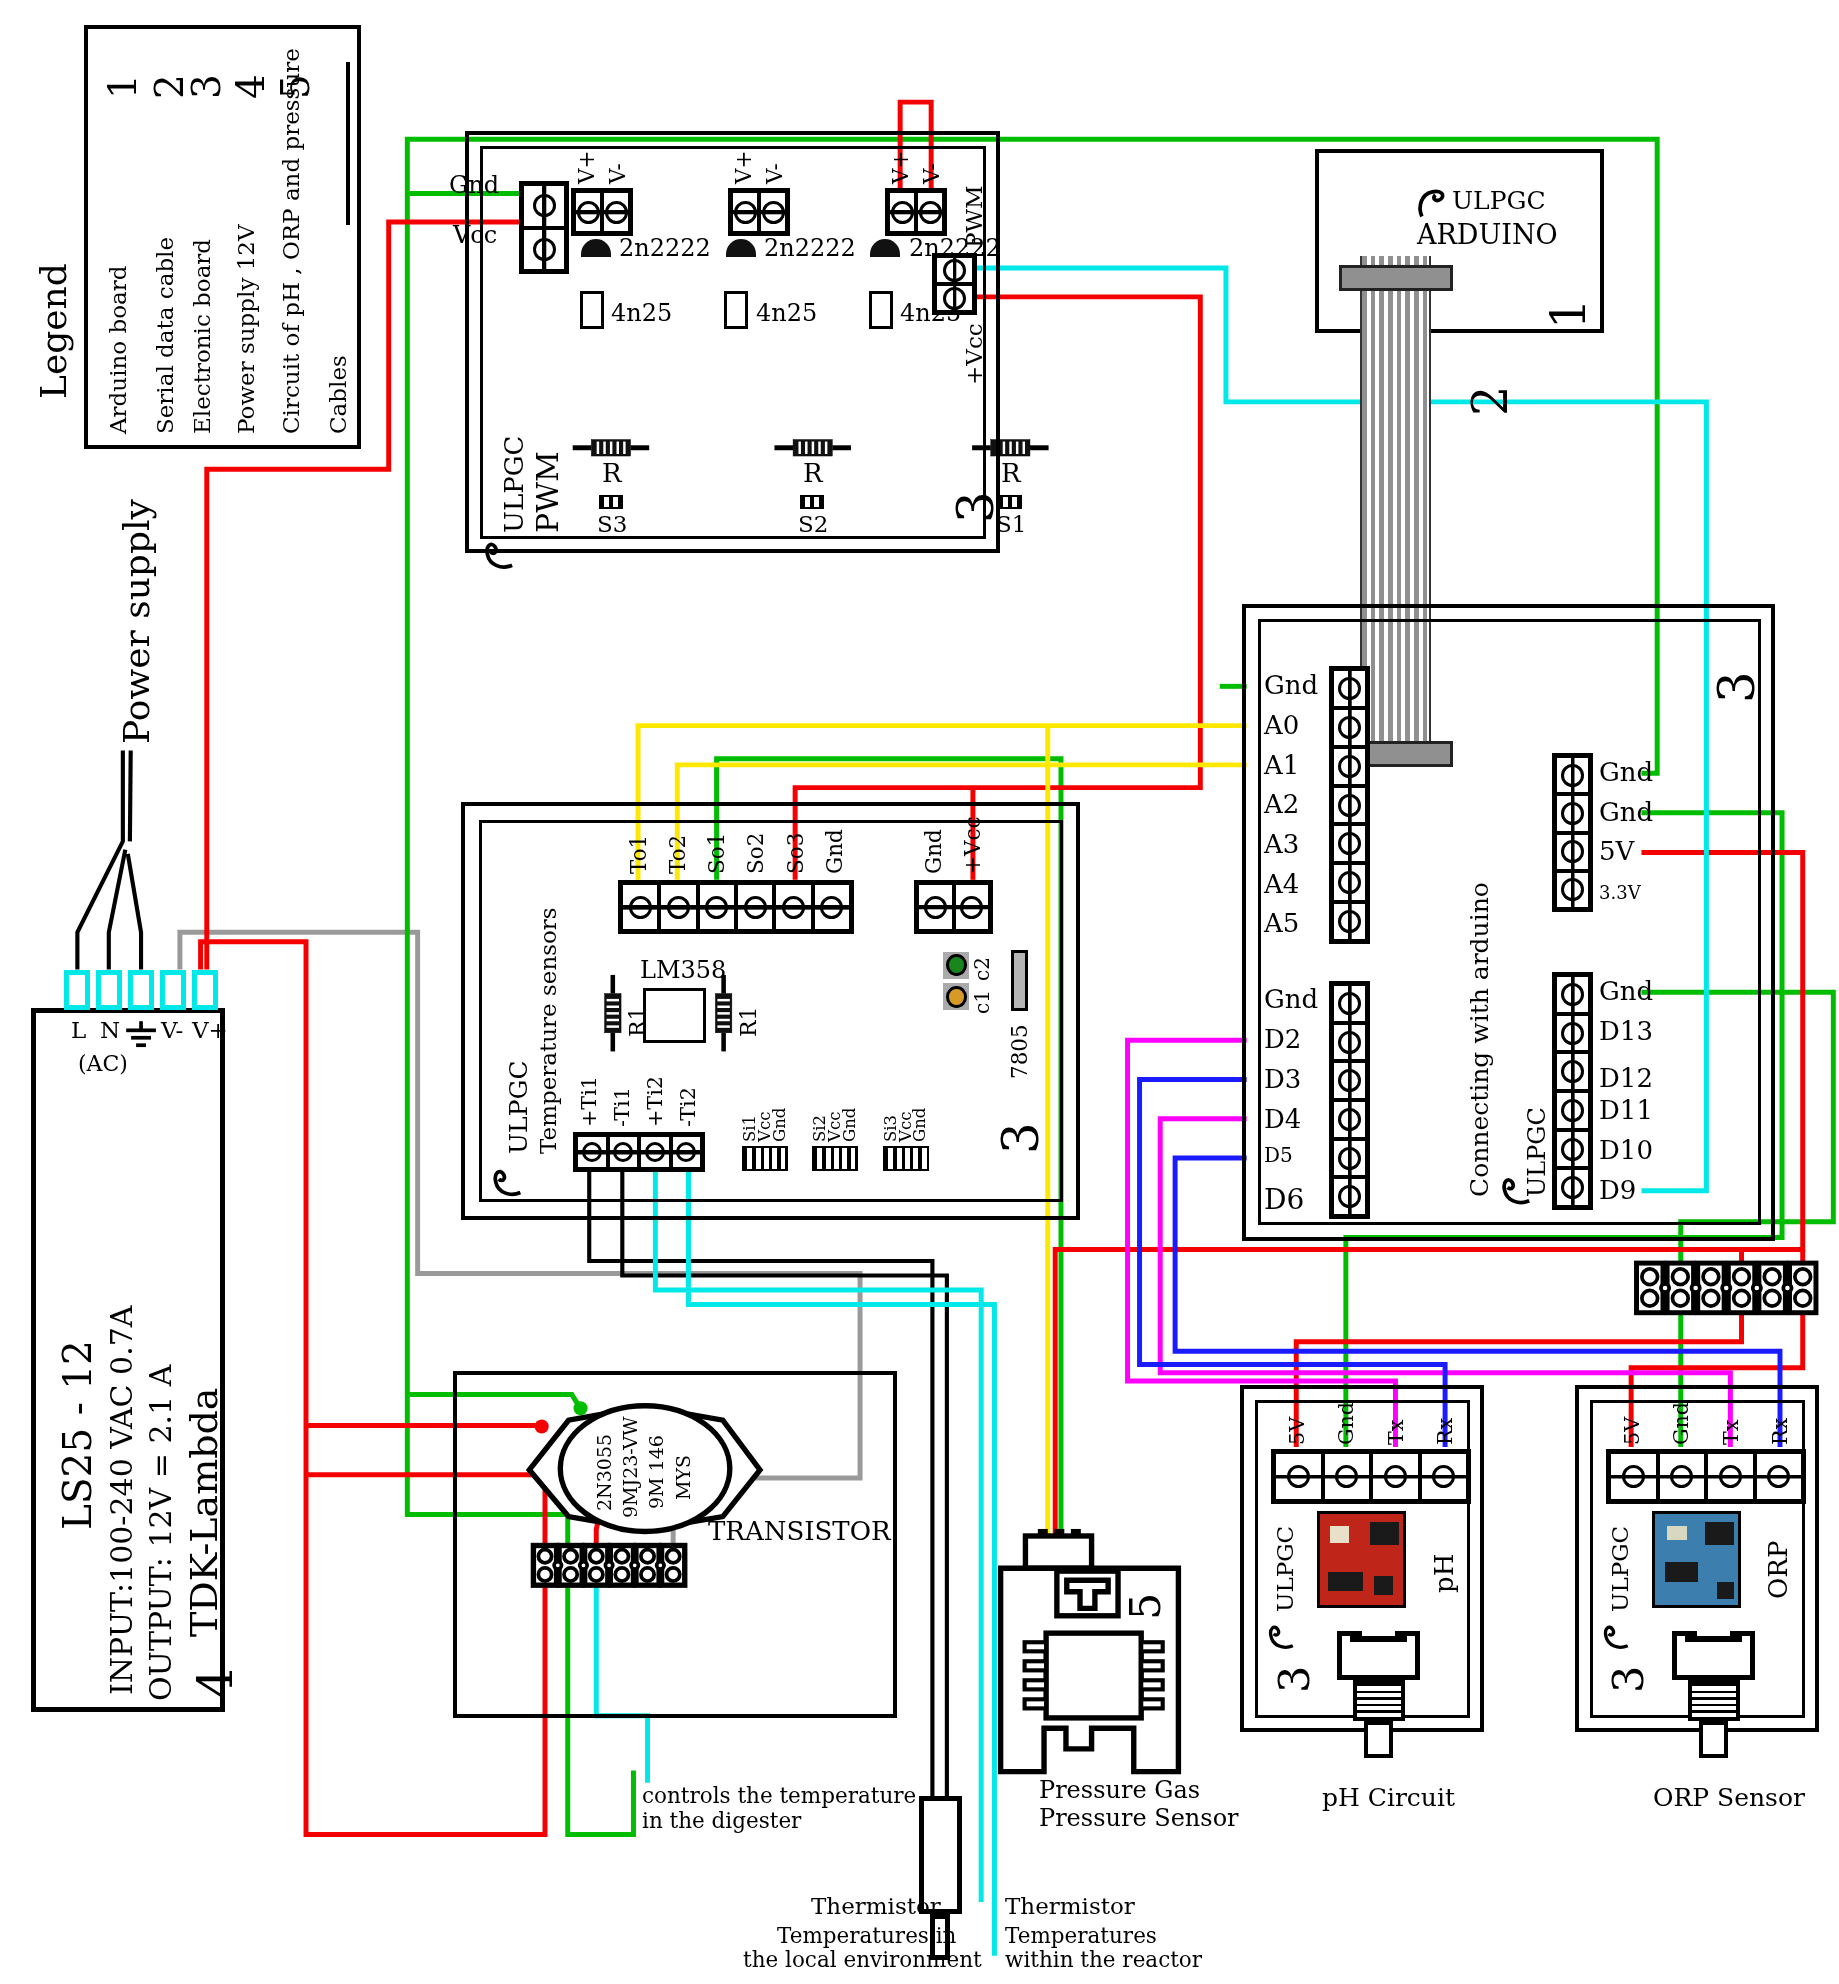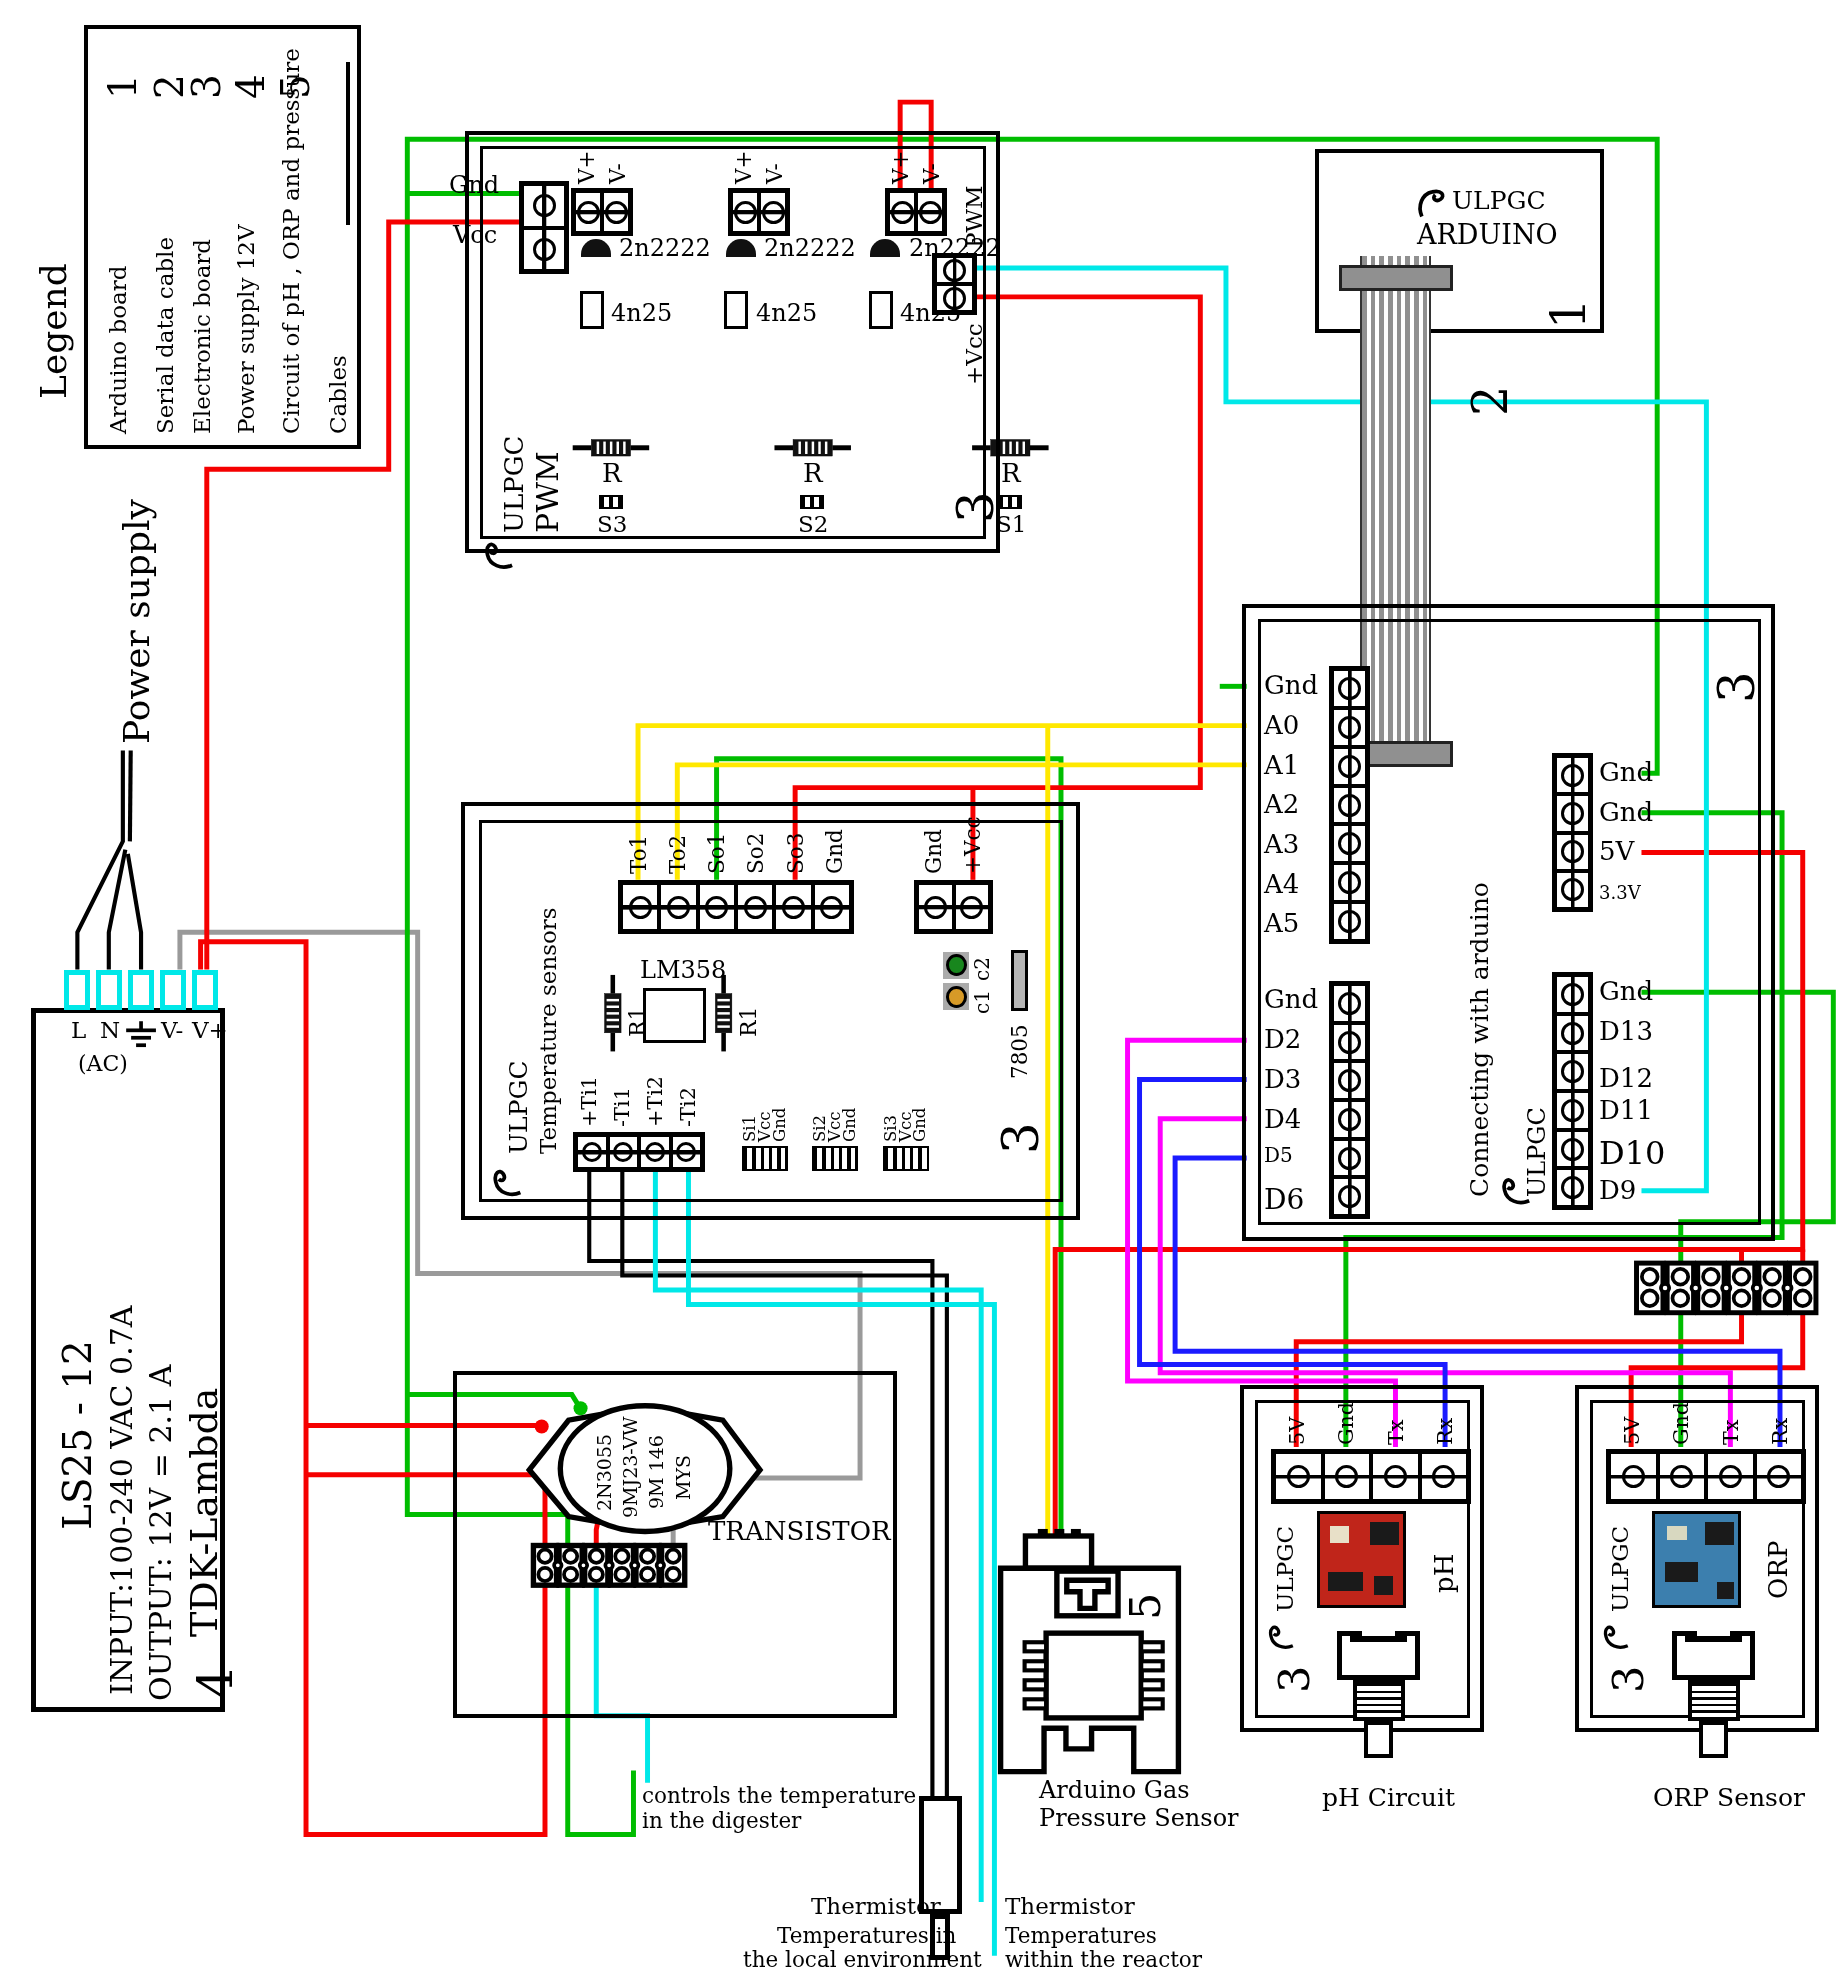--- a/index.html
+++ b/index.html
@@ -433,21 +433,21 @@
         <span class="sc" style="position:static"></span>
       </div>
       <div>
         <span class="sc" style="position:static"></span>
       </div>
   </div>
   <div class="lbl" style="left:1599px;top:978px;font-size:26px">Gnd</div>
   <div class="lbl" style="left:1599px;top:1018px;font-size:26px">D13</div>
   <div class="lbl" style="left:1599px;top:1065px;font-size:26px">D12</div>
   <div class="lbl" style="left:1599px;top:1097px;font-size:26px">D11</div>
-  <div class="lbl" style="left:1599px;top:1137px;font-size:32px">D10</div>
+  <div class="lbl" style="left:1599px;top:1137px;font-size:26px">D10</div>
   <div class="lbl" style="left:1599px;top:1177px;font-size:26px">D9</div>
   <div class="v" style="left:1467px;top:1197px;font-size:25px">Connecting with arduino</div>
   <div class="v" style="left:1525px;top:1197px;font-size:24px">ULPGC</div>
 
   <div class="box" style="left:461px;top:802px;width:619px;height:418px"></div>
   <div class="box2" style="left:479px;top:820px;width:584px;height:382px"></div>
   <div class="tb" style="left:618px;top:880px;width:236px;height:54px">
     <div>
         <span class="sc h" style="position:static"></span>
       </div>
@@ -550,21 +550,21 @@
   <div class="box" style="left:453px;top:1371px;width:444px;height:347px"></div>
   <div class="v" style="left:595px;top:1511px;font-size:19px">2N3055</div>
   <div class="v" style="left:621px;top:1518px;font-size:19px">9MJ23-VW</div>
   <div class="v" style="left:647px;top:1509px;font-size:19px">9M 146</div>
   <div class="v" style="left:674px;top:1500px;font-size:19px">MYS</div>
   <div class="lbl" style="left:708px;top:1518px;font-size:26px">TRANSISTOR</div>
   <div class="lbl" style="left:642px;top:1785px;font-size:21.5px">controls the temperature</div>
   <div class="lbl" style="left:642px;top:1810px;font-size:21.5px">in the digester</div>
 
   <div class="v" style="left:1124px;top:1620px;font-size:43px">5</div>
-  <div class="lbl" style="left:1039px;top:1778px;font-size:24px">Arduino Gas</div>
+  <div class="lbl" style="left:1039px;top:1778px;font-size:24px">Pressure Gas</div>
   <div class="lbl" style="left:1039px;top:1806px;font-size:24px">Pressure Sensor</div>
 
   <div class="box" style="left:1240px;top:1385px;width:244px;height:347px"></div>
   <div class="box2" style="left:1255px;top:1400px;width:215px;height:318px"></div>
   <div class="tb" style="left:1271px;top:1449px;width:200px;height:55px">
     <div>
         <span class="sc h" style="position:static"></span>
       </div>
       <div>
         <span class="sc h" style="position:static"></span>

